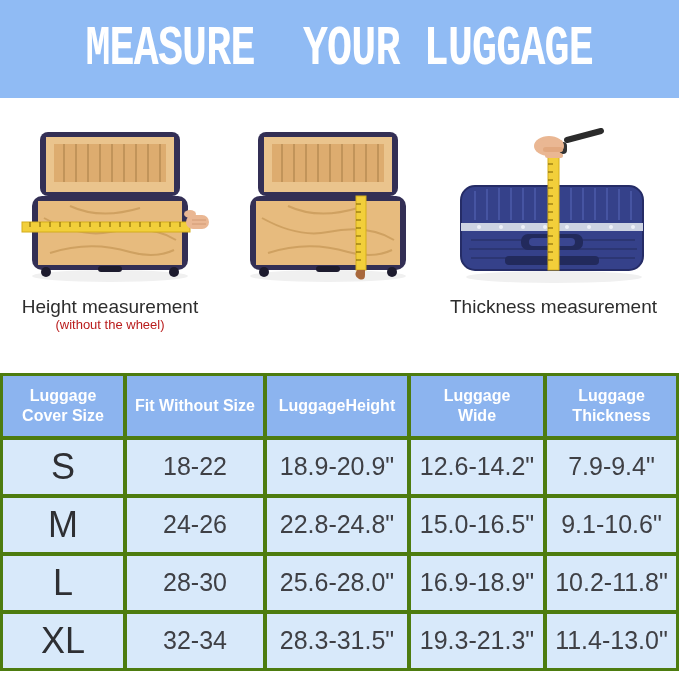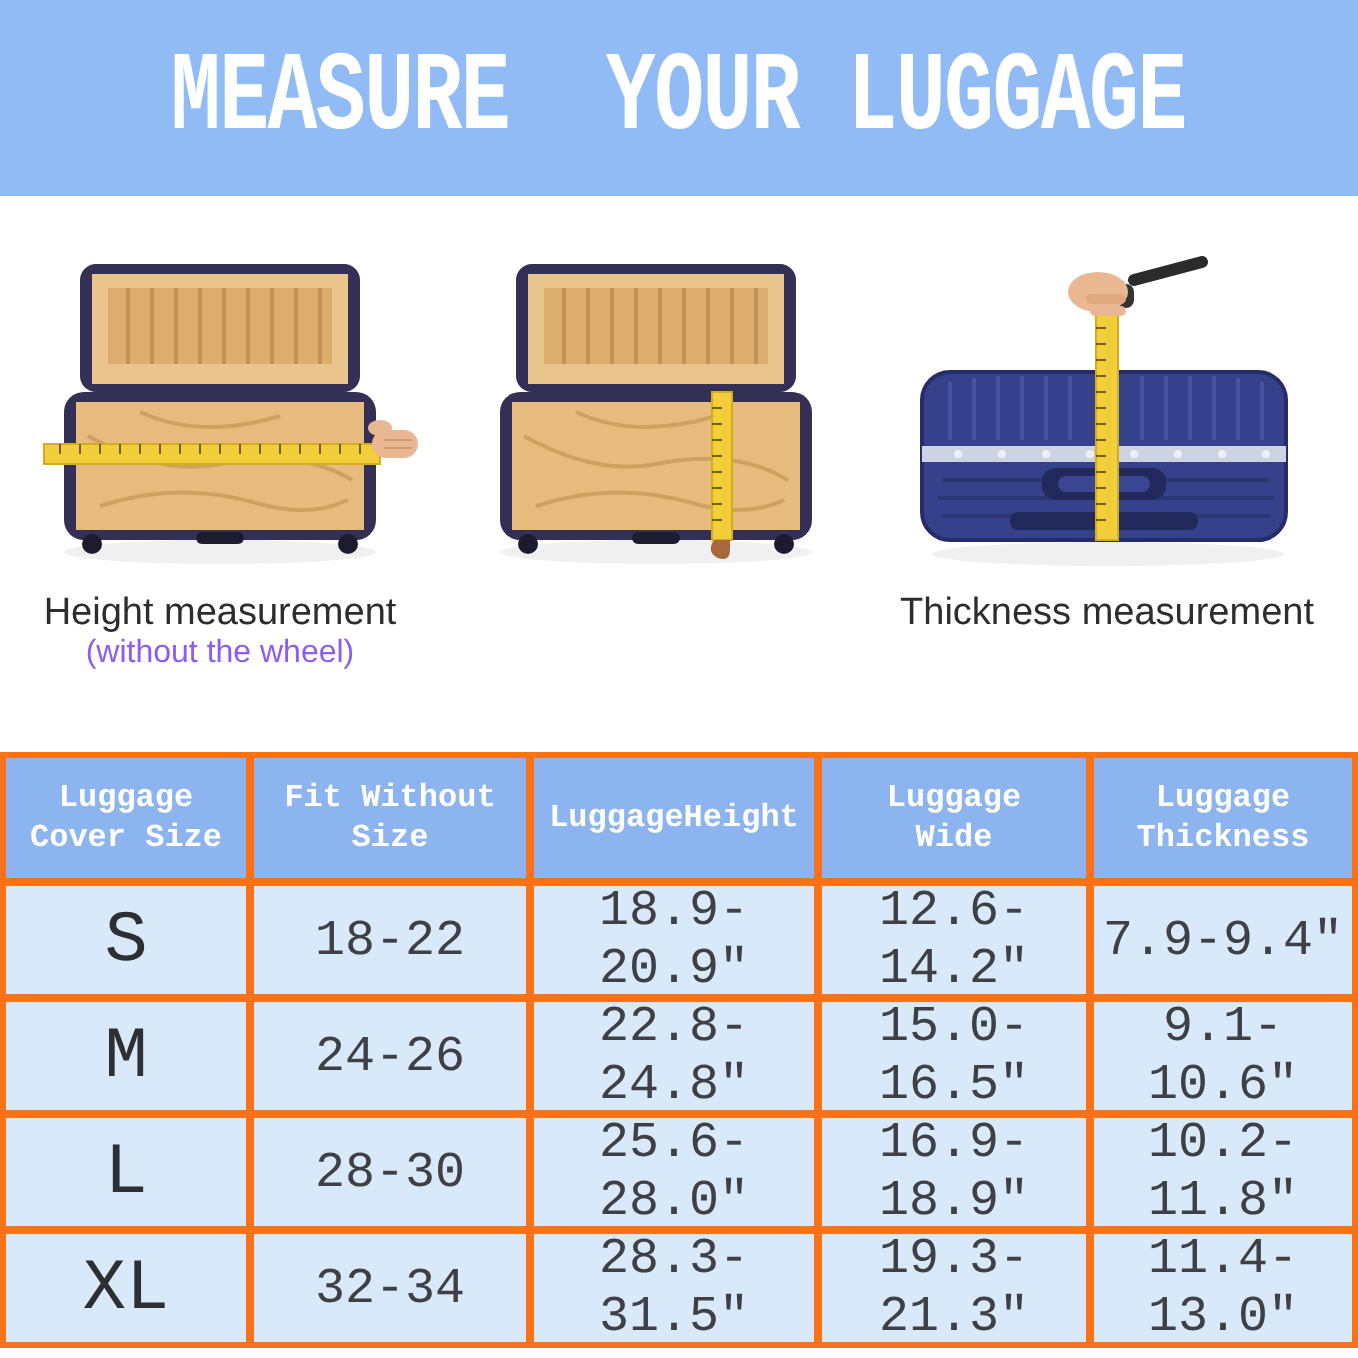--- a/index.html
+++ b/index.html
@@ -27,33 +27,32 @@
     display:flex; justify-content:center; align-items:flex-start;
     gap:8px; padding:30px 8px 0 0;
   }
   figure { text-align:center; }
   figure.f1 { width:215px; }
   figure.f2 { width:205px; }
   figure.f3 { width:230px; }
   figure svg { display:block; margin:0 auto; }
   figcaption { margin-top:8px; }
   .cap   { font-size:19px; color:#2d2d2d; line-height:1.15; }
-  .note  { font-size:16px; color:#8b5cf6; line-height:1.15; }
+  .note  { font-size:13px; color:#b91c1c; line-height:1.15; }
 
   
   .size-table {
     margin-top:40px;
     display:grid;
     grid-template-columns:120fr 136fr 140fr 132fr 129fr;
     grid-template-rows:60px 54px 54px 54px 54px;
     gap:4px;
-    background:#f97316;
+    background:#4d7c0f;
     padding:3px;
     height:298px;
-    font-family:Liberation Mono, monospace;
   }
   .tr { display:contents; }
   .th {
     background:#8cb4ef; color:#ffffff; font-weight:bold;
     font-size:16px; line-height:1.25;
     display:flex; flex-direction:column; align-items:center; justify-content:center;
     text-align:center;
   }
   .td {
     background:#d8e9fa; color:#3f4045;

